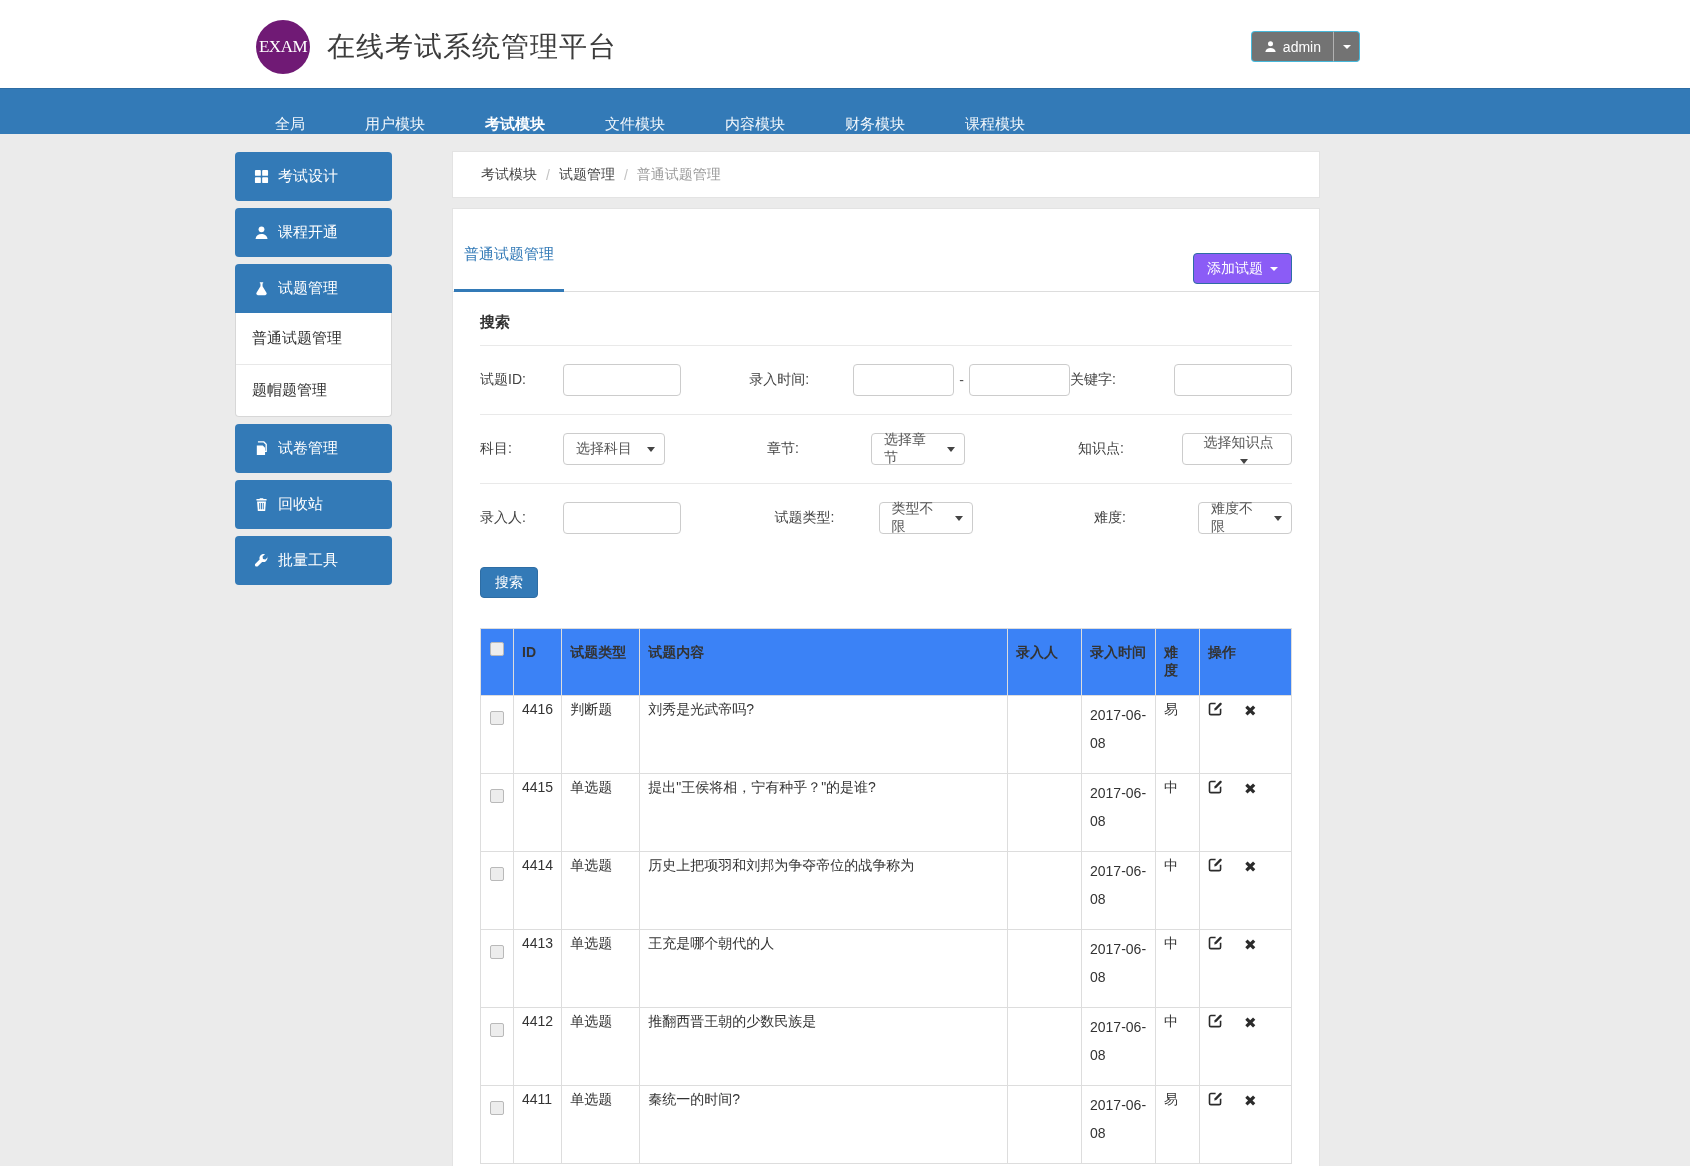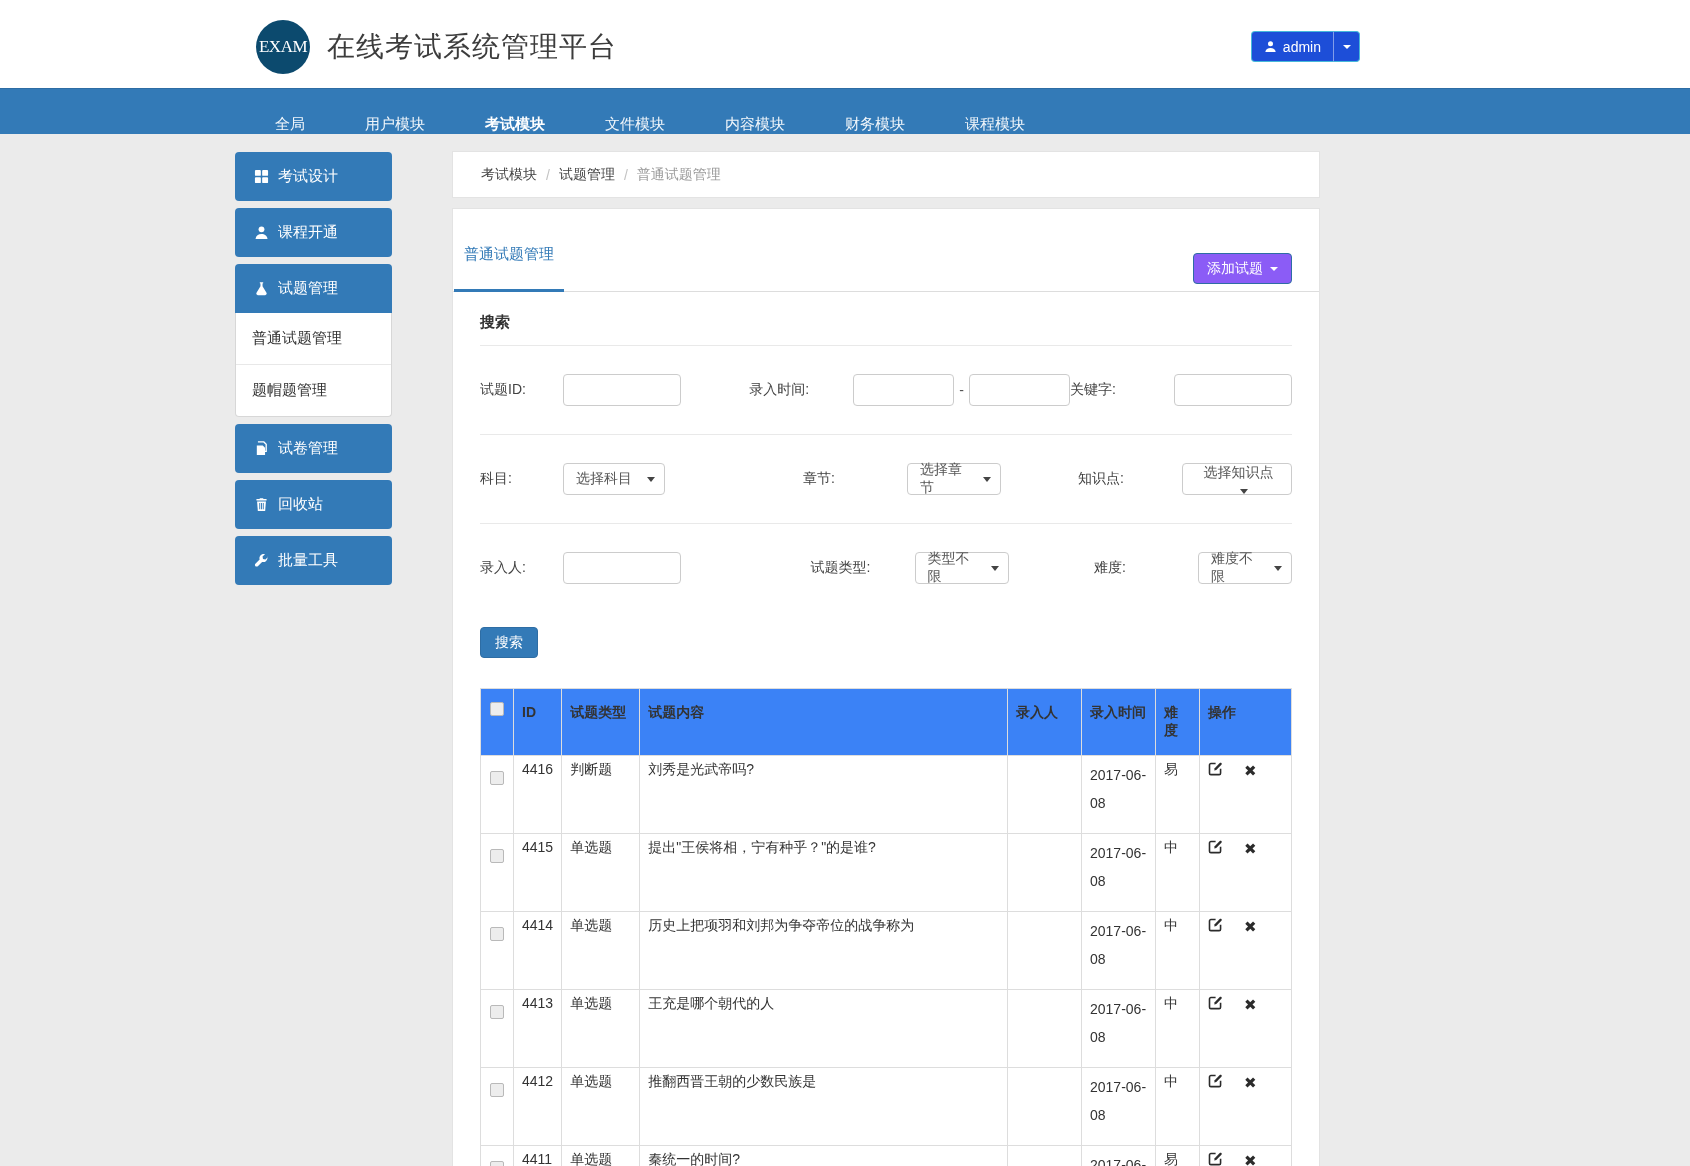--- a/index.html
+++ b/index.html
@@ -6,29 +6,29 @@
   html,body { width:1690px; height:1166px; overflow:hidden; }
   body {
     font-family:"Liberation Sans","DejaVu Sans",sans-serif;
     background:#ebebeb; color:#333; font-size:14px;
     position:relative;
   }
   
   .topbar { position:absolute; left:0; top:0; width:1690px; height:88px; background:#fff; }
   .brand { position:absolute; left:256px; top:20px; display:flex; align-items:center; }
   .logo {
-    width:54px; height:54px; border-radius:50%; background:#0c4a6e;
+    width:54px; height:54px; border-radius:50%; background:#701a75;
     color:#fff; font-family:"Liberation Serif","DejaVu Serif",serif;
     font-size:17px; display:flex; align-items:center; justify-content:center;
     letter-spacing:-.5px;
   }
   .site-title { font-size:28px; font-weight:500; color:#3c3c3c; margin-left:17px; letter-spacing:1px; }
   .user-group { position:absolute; right:330px; top:31px; display:flex; height:31px; }
   .user-btn, .user-caret {
-    background:#1d4ed8; border:1px solid #46b8da; color:#fff; cursor:pointer;
+    background:#737373; border:1px solid #46b8da; color:#fff; cursor:pointer;
     display:flex; align-items:center; font-size:14px;
   }
   .user-btn { border-radius:4px 0 0 4px; padding:0 12px; gap:6px; border-right:1px solid rgba(255,255,255,.45); }
   .user-caret { border-radius:0 4px 4px 0; width:26px; justify-content:center; border-left:none; }
   .caret-down { width:0; height:0; border-left:4px solid transparent; border-right:4px solid transparent; border-top:4px solid #fff; display:inline-block; }
   
   .navbar { position:absolute; left:0; top:88px; width:1690px; height:46px; background:#337ab7; border-top:1px solid #2e6da4; }
   .nav-items { display:flex; padding-left:245px; height:100%; }
   .nav-item { color:#f2f7fb; font-size:15px; line-height:45px; padding:12px 30px; cursor:pointer; font-weight:400; }
   .nav-item.active { font-weight:bold; color:#fff; }
@@ -55,25 +55,25 @@
   .tabs { border-bottom:1px solid #ddd; padding:24px 28px 0 1px; }
   .tab { display:inline-block; color:#337ab7; font-size:15px; padding:12px 10px 25px; border-bottom:3px solid #337ab7; margin-bottom:-1px; cursor:pointer; }
   .add-btn {
     position:absolute; right:27px; top:44px; background:#8b5cf6; border:1px solid #2e6da4;
     color:#fff; font-size:14px; border-radius:4px; height:31px; padding:0 13px;
     display:flex; align-items:center; gap:7px; cursor:pointer;
   }
   
   .search-wrap { padding:0 27px; }
   .search-title { font-weight:bold; font-size:15px; margin:21px 0 13px; color:#333; }
-  .s-row { display:flex; align-items:center; border-top:1px solid #e9e9e9; padding:28px 0; }
+  .s-row { display:flex; align-items:center; border-top:1px solid #e9e9e9; padding:18px 0; }
   .fg { display:flex; align-items:center; }
   .fg .lbl { font-size:14px; color:#424242; }
   .c1 { width:343px; } .c1 .lbl { width:83px; }
-  .c2 { width:372px; } .c2 .lbl { width:104px;margin-left:36px; }
+  .c2 { width:372px; } .c2 .lbl { width:104px; }
   .c3 { flex:1;gap:16px; } .c3 .lbl { width:88px; }
   .txt { width:118px; height:32px; border:1px solid #ccc; border-radius:4px; padding:0 8px; font-size:14px; outline:none; }
   .txt.date { width:101px; }
   .dash { margin:0 5px; color:#555; }
   .fake-select {
     height:32px; border:1px solid #ccc; border-radius:4px; background:#fff;
     display:flex; align-items:center; justify-content:space-between;
     padding:0 9px 0 12px; font-size:14px; color:#555; cursor:pointer;
   }
   .sel-caret { width:0; height:0; border-left:4px solid transparent; border-right:4px solid transparent; border-top:5px solid #444; margin-left:10px; }

